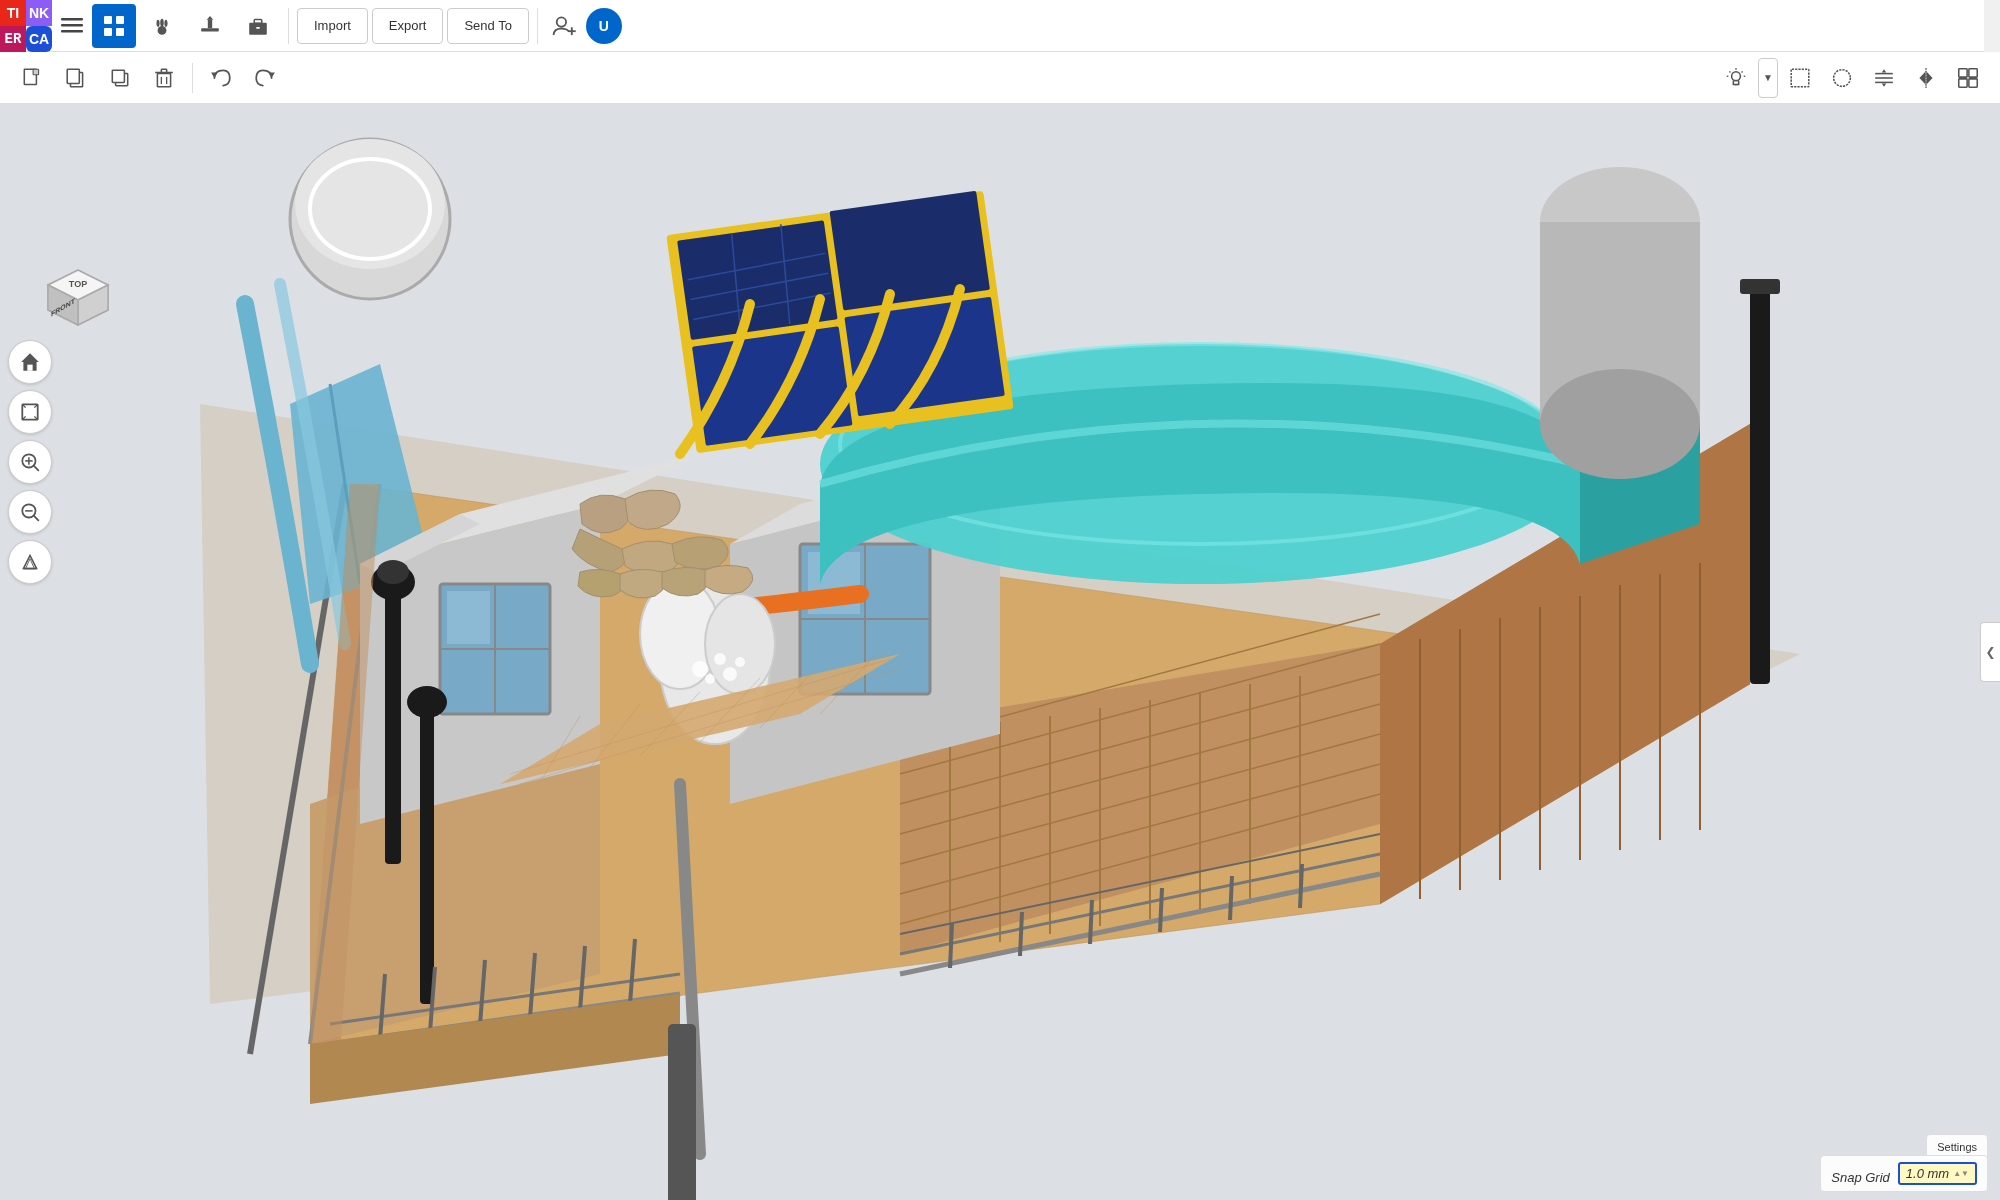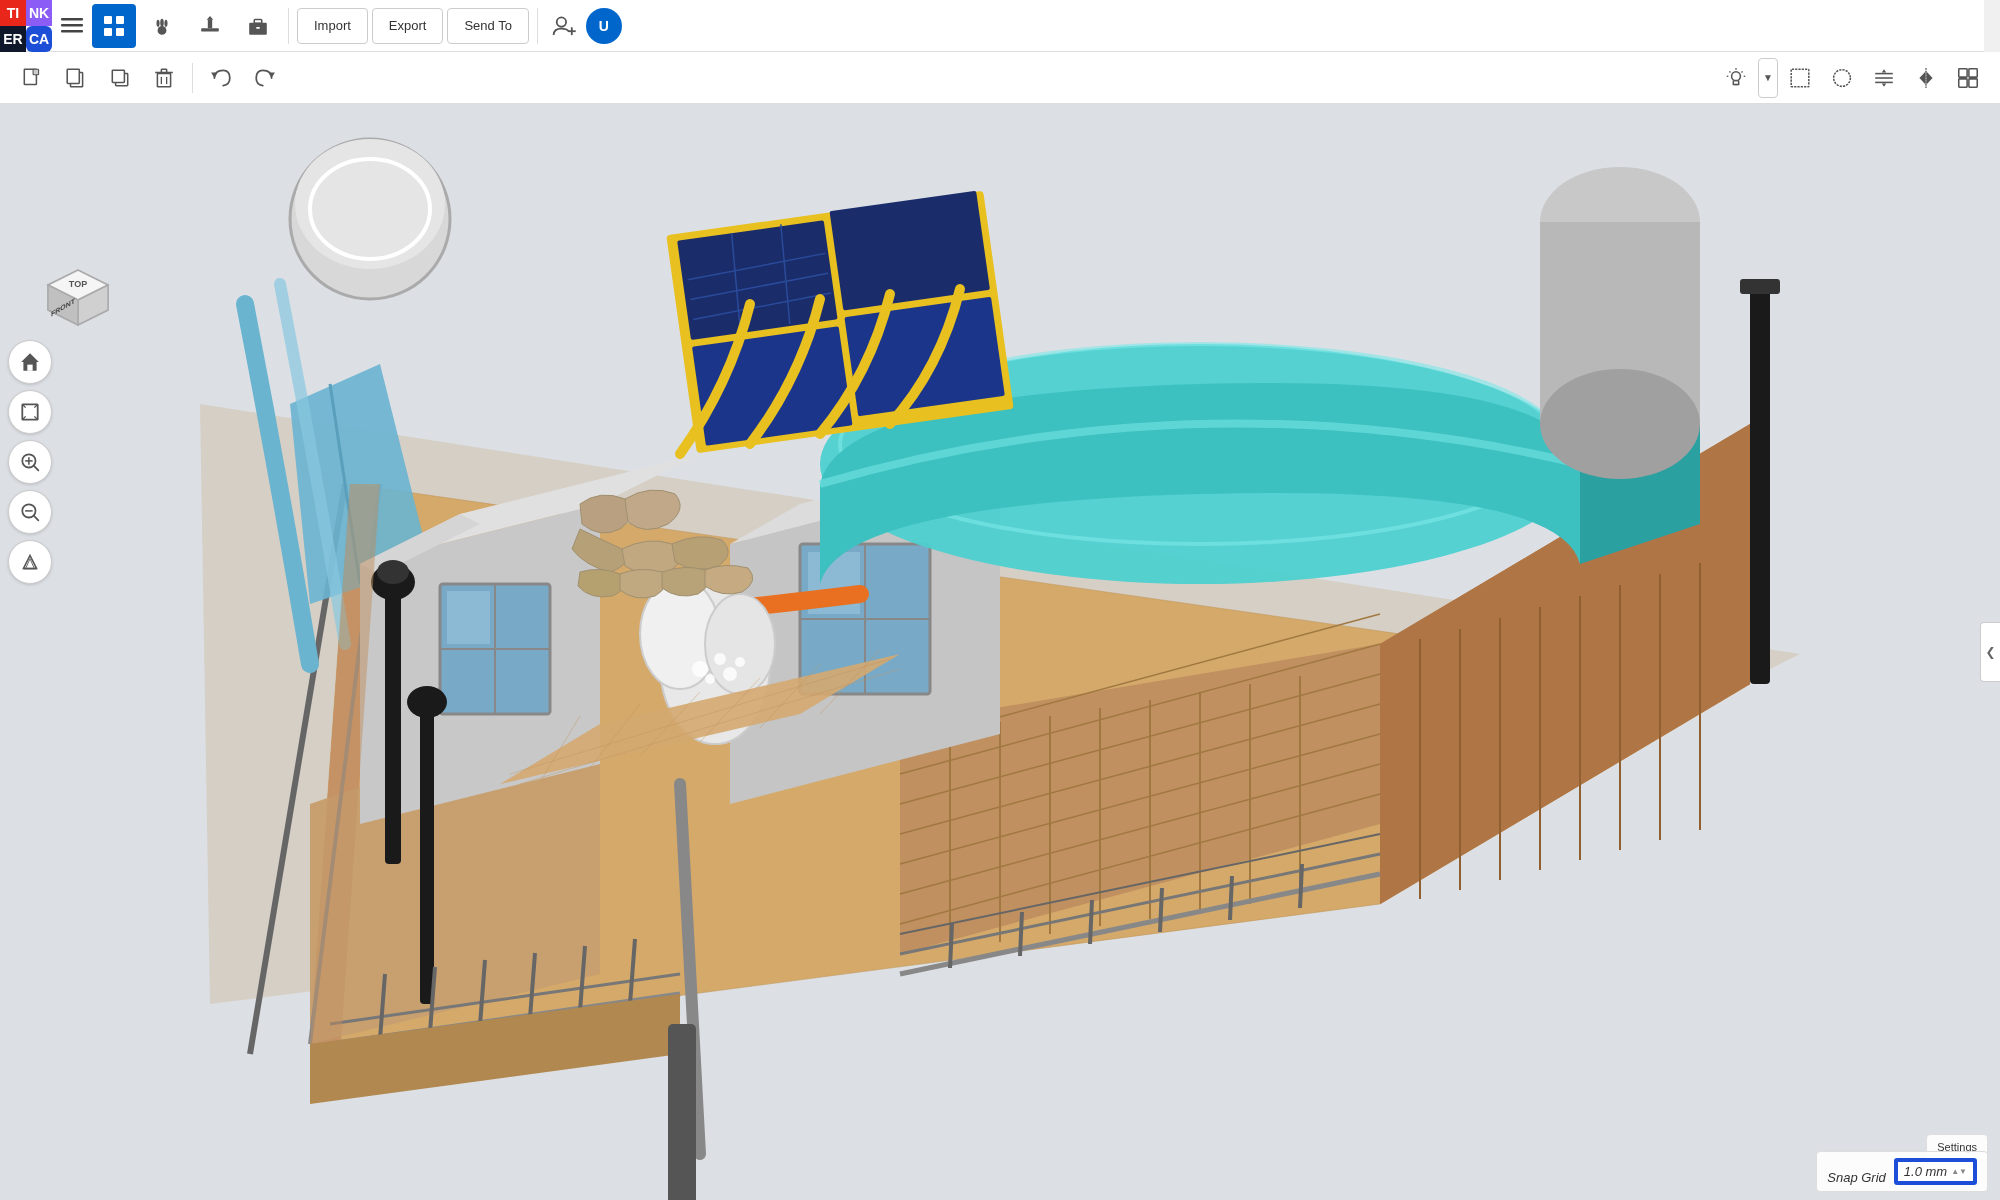--- a/index.html
+++ b/index.html
@@ -23,21 +23,21 @@
       grid-template-columns: 1fr 1fr;
       grid-template-rows: 1fr 1fr;
       flex-shrink: 0;
     }
     .logo-cell {
       display: flex; align-items: center; justify-content: center;
       font-weight: bold; font-size: 14px; color: white;
     }
     .logo-t { background: #e8271a; }
     .logo-i { background: #8b5cf6; }
-    .logo-n { background: #0f172a; }
+    .logo-n { background: #be185d; font-family: Liberation Mono, monospace; }
     .logo-k { background: #1d4ed8; border-radius: 6px; }
 
     #menu-icon-btn {
       width: 40px; height: 52px;
       display: flex; align-items: center; justify-content: center;
       cursor: pointer; flex-shrink: 0;
     }
     #project-title {
       font-size: 15px;
       font-weight: 500;
@@ -196,24 +196,24 @@
       border: 1px solid #ddd;
       border-radius: 4px;
       padding: 6px 10px;
       font-size: 13px; color: #333;
       display: flex; align-items: flex-end; gap: 8px;
       z-index: 90;
       font-style: italic;
     }
     .snap-label { font-weight: 500; }
     .snap-value {
-      border: 4px solid #1d4ed8;
+      border: 2px solid #1d4ed8;
       border-radius: 3px;
       padding: 2px 6px;
-      background: #ffffff;
+      background: #fef9c3;
       cursor: pointer;
       display: flex; align-items: center; gap: 4px;
     }
 
     
     #right-collapse {
       position: absolute;
       right: 0;
       top: 50%;
       transform: translateY(-50%);

